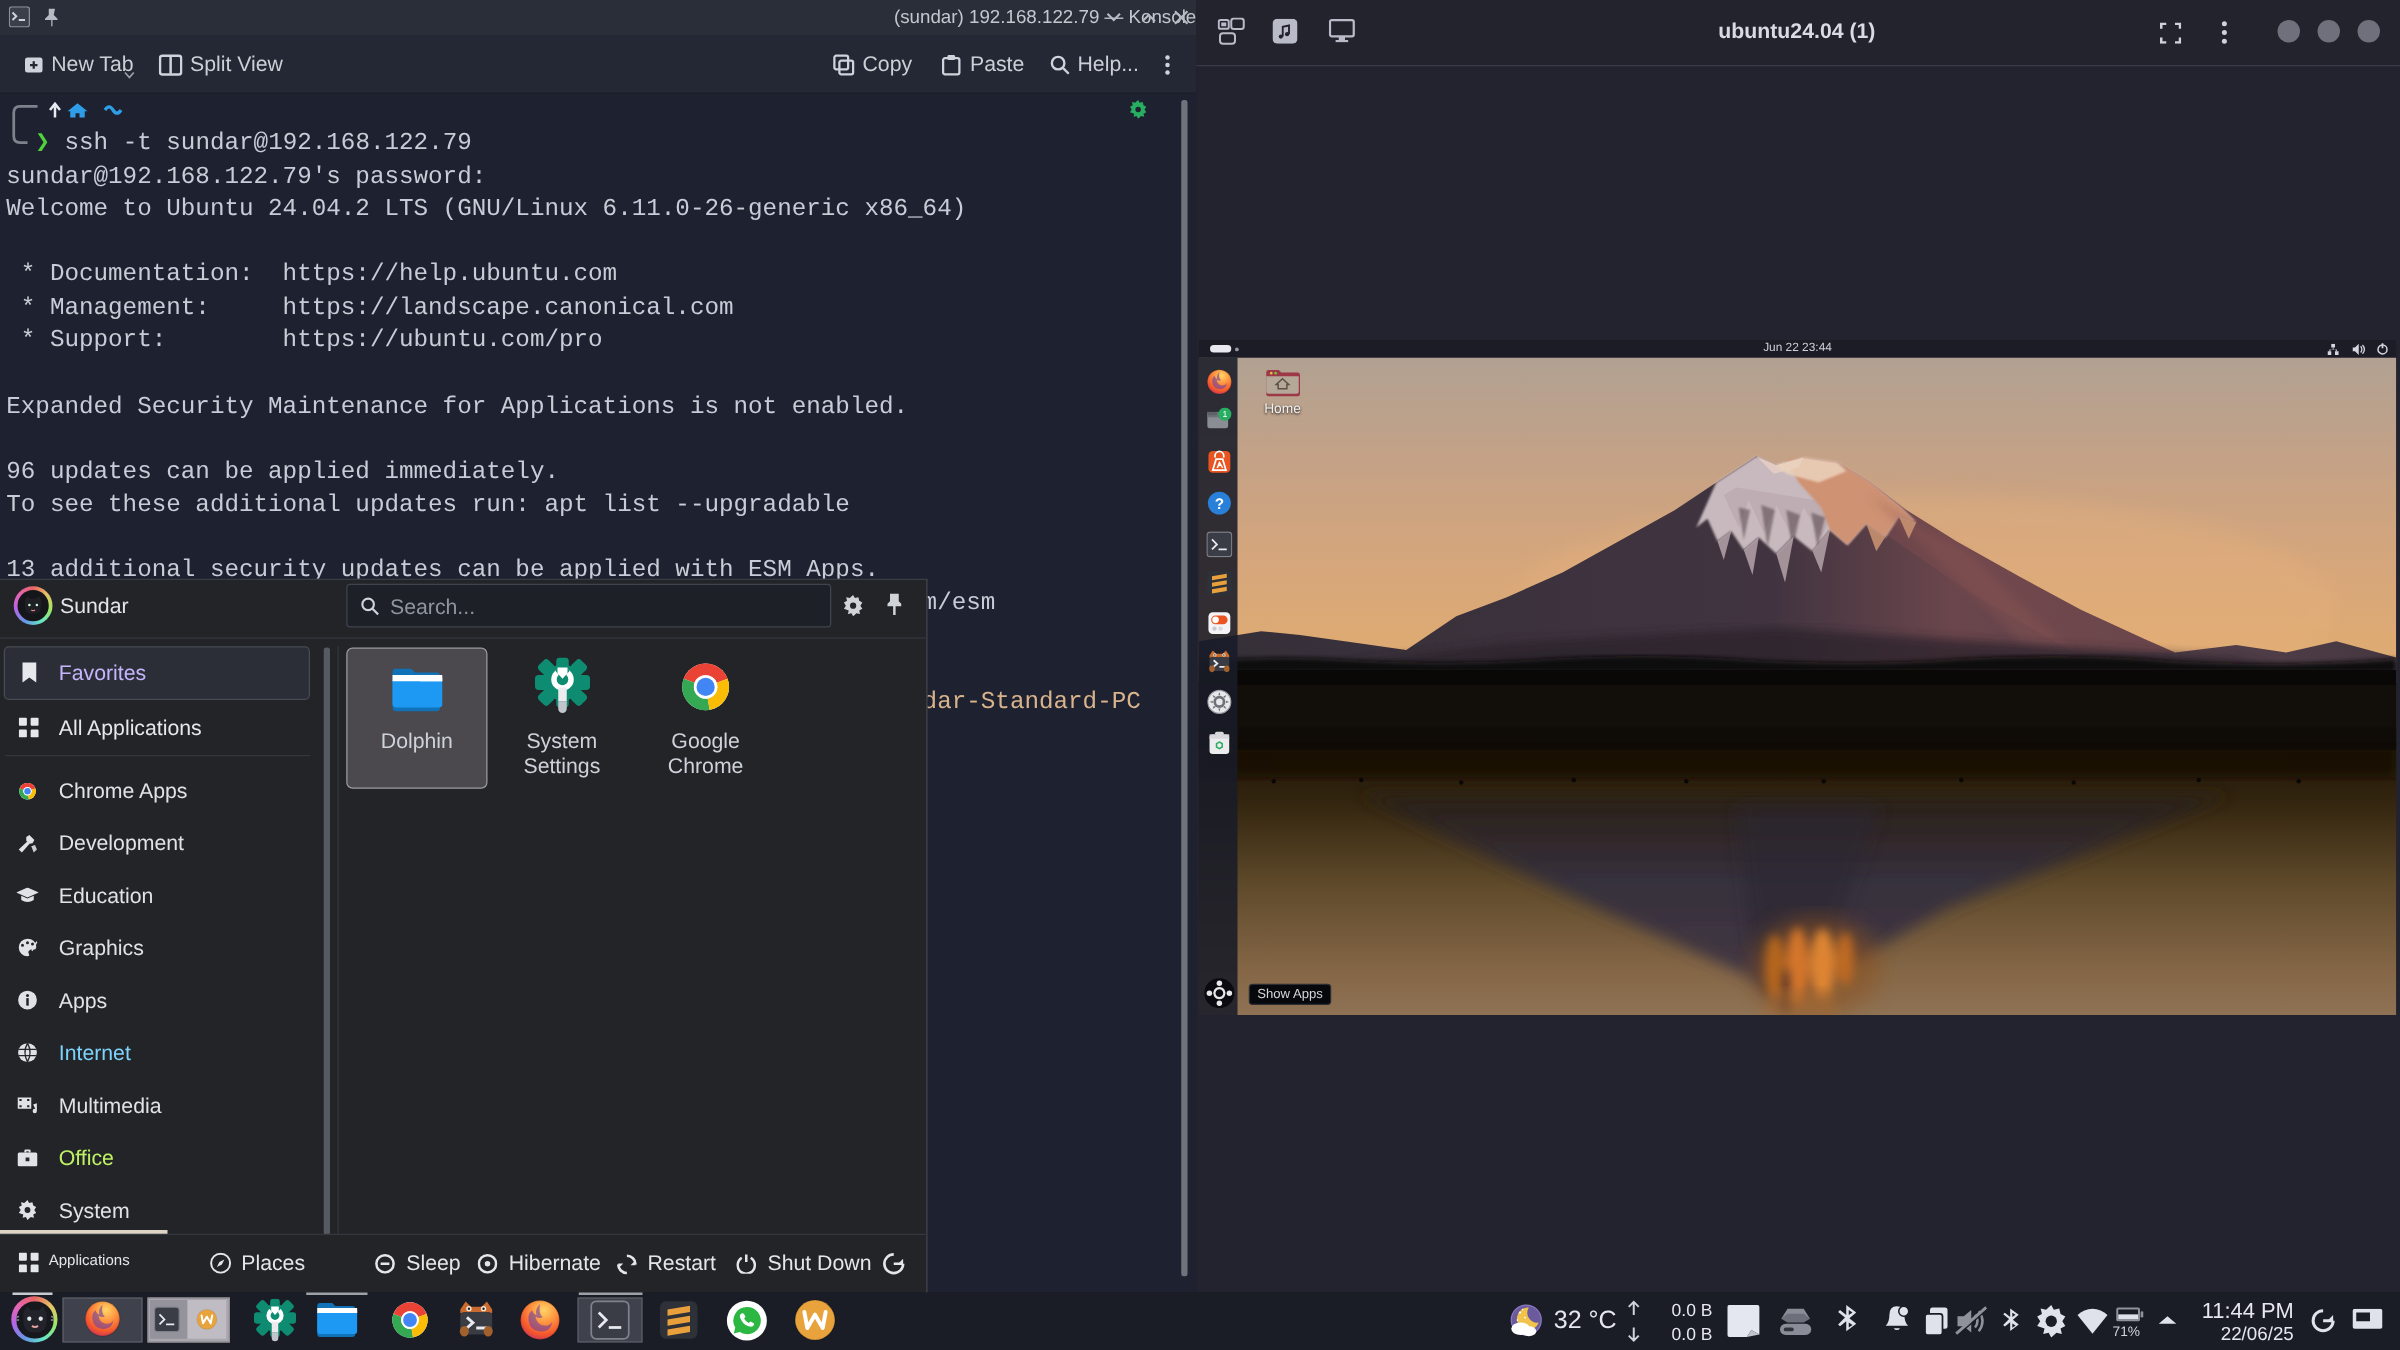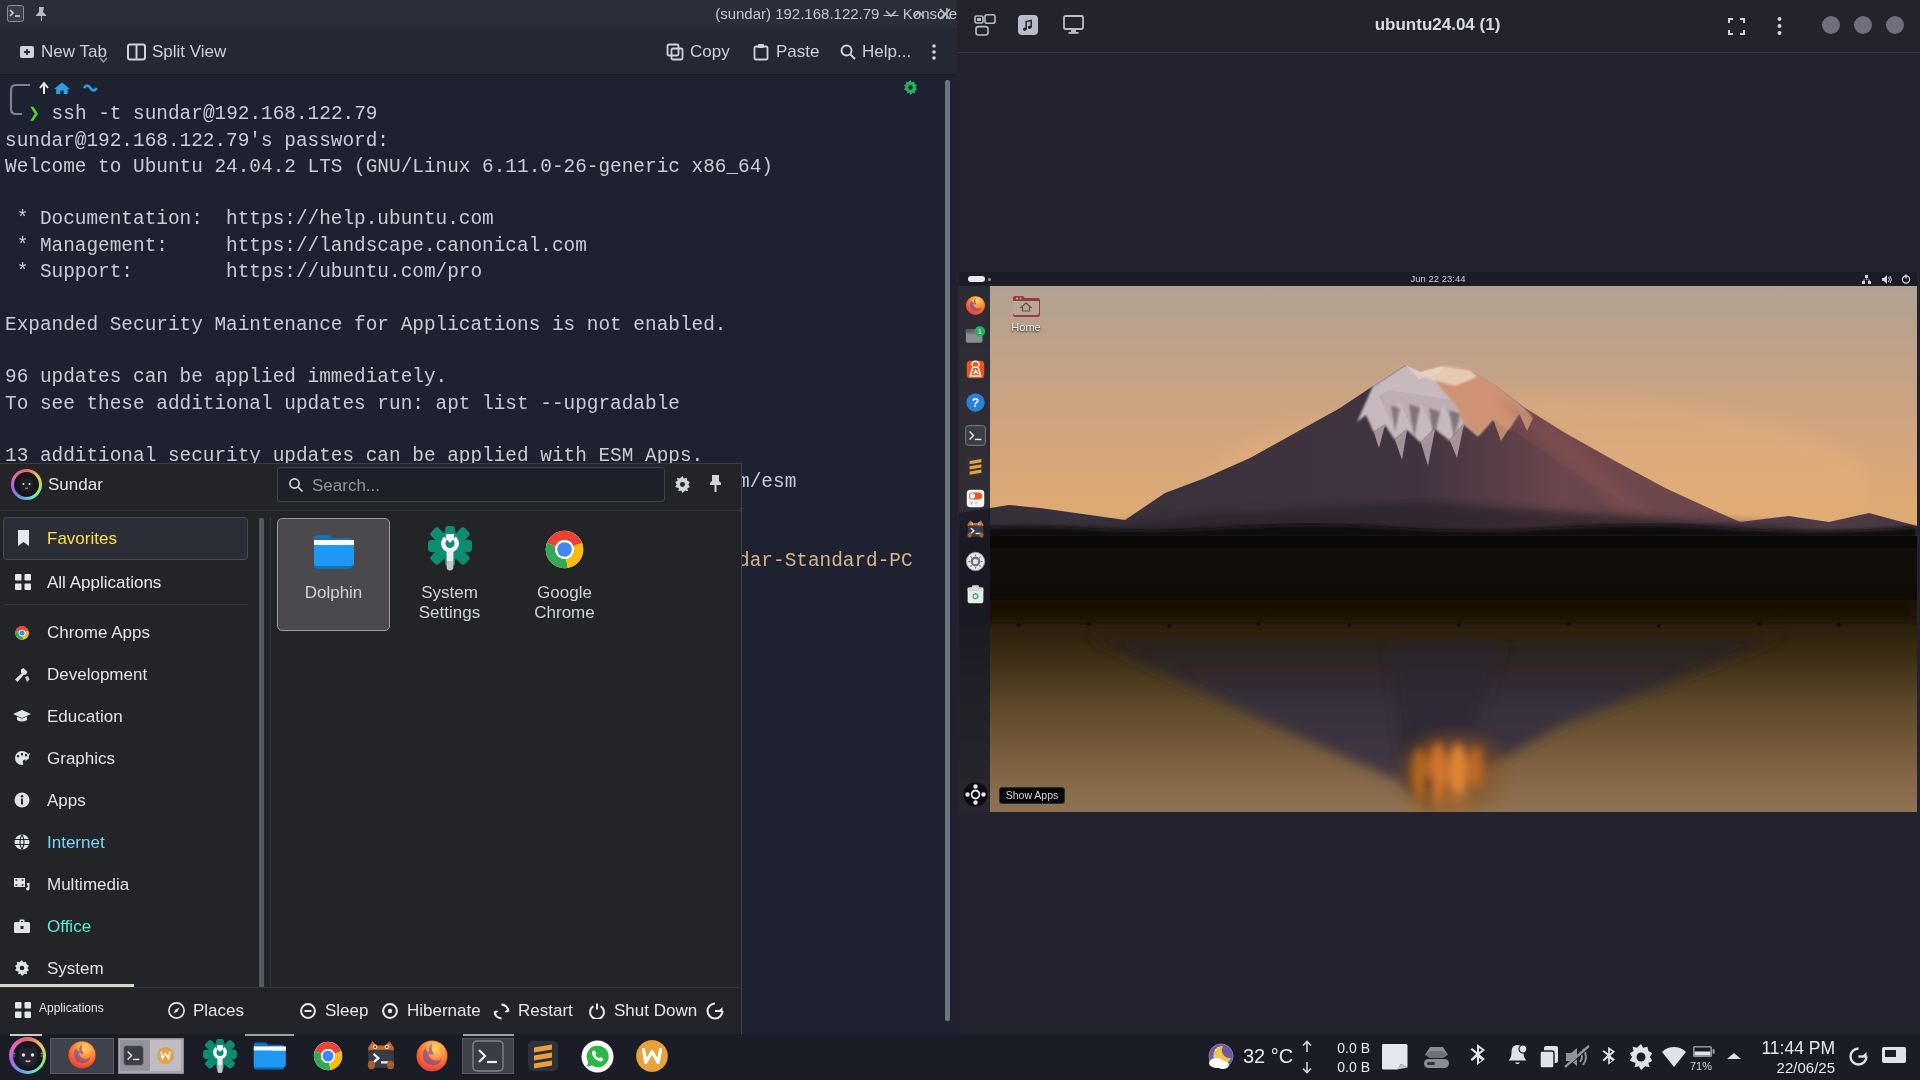--- a/index.html
+++ b/index.html
@@ -128,21 +128,21 @@
     <circle cx="7.5" cy="7.5" r="2.2" fill="#25262c"></circle>
   </svg>
 <svg class="abs" style="left:707px;top:474px" width="17" height="19" viewBox="0 0 17 19">
     <path d="M5 1h7v6l2 2v2h-4.5v7h-2v-7H3V9l2-2z" fill="#d0d4d9"></path>
   </svg>
 <div class="abs" style="left:0px;top:510px;width:741px;height:1px;background:#33363d"></div>
 <div class="abs" style="left:3px;top:517px;width:245px;height:43px;border-radius:4px;background:#2b2e36;border:1px solid #474b53"></div>
 <svg class="abs" style="left:16px;top:529px" width="15" height="18" viewBox="0 0 15 18">
     <path d="M2 1h11v16l-5.5-4L2 17z" fill="#e6e8eb"></path>
   </svg>
-<div class="abs" style="left:47px;top:529px;font-size:17px;color:#fde047">Favorites</div>
+<div class="abs" style="left:47px;top:529px;font-size:17px;color:#c4b5fd">Favorites</div>
 <svg class="abs" style="left:15px;top:574px" width="16" height="16" viewBox="0 0 16 16">
     <rect x="0" y="0" width="6.5" height="6.5" rx="1" fill="#e6e8eb"></rect>
     <rect x="9.5" y="0" width="6.5" height="6.5" rx="1" fill="#e6e8eb"></rect>
     <rect x="0" y="9.5" width="6.5" height="6.5" rx="1" fill="#e6e8eb"></rect>
     <rect x="9.5" y="9.5" width="6.5" height="6.5" rx="1" fill="#e6e8eb"></rect>
   </svg>
 <div class="abs" style="left:47px;top:573px;font-size:17px;color:#e6e8eb">All Applications</div>
 <div class="abs" style="left:4px;top:604px;width:244px;height:1px;background:#33363d"></div>
 <div id="sideitems">
 <svg class="abs" style="left:14px;top:625px" width="16" height="16" viewBox="0 0 48 48">
@@ -179,21 +179,21 @@
 <svg class="abs" style="left:14px;top:877px" width="16" height="15" viewBox="0 0 16 15" fill="#dfe2e6">
       <path d="M0 1h11v9H0z M1.5 2.2h1.8v1.6H1.5z M1.5 7.2h1.8v1.6H1.5z M7.7 2.2h1.8v1.6H7.7z M7.7 7.2h1.8v1.6H7.7z" fill-rule="evenodd"></path>
       <path d="M12.5 6.5l3-1v6.2q0 1.8-1.7 1.8t-1.7-1.8 1.7-1.8q.2 0 .4 0z"></path>
     </svg>
 <div class="abs" style="left:47px;top:875px;font-size:17px;color:#dfe2e6">Multimedia</div>
 <svg class="abs" style="left:14px;top:919px" width="16" height="15" viewBox="0 0 16 15" fill="#dfe2e6">
       <rect x="0" y="3" width="16" height="11" rx="1.5"></rect>
       <path d="M5.5 3V1.5q0-1 1-1h3q1 0 1 1V3h-1.6V2H7.1v1z"></path>
       <rect x="6.5" y="7" width="3" height="3" fill="#25262c"></rect>
     </svg>
-<div class="abs" style="left:47px;top:917px;font-size:17px;color:#5eead4">Office</div>
+<div class="abs" style="left:47px;top:917px;font-size:17px;color:#bef264">Office</div>
 <svg class="abs" style="left:14px;top:960px" width="16" height="16" viewBox="0 0 15 15">
       <path d="M7.5 0l1.2 2.2 2.5-.6.6 2.5L14 5.3 12.6 7.5 14 9.7l-2.2 1.2.6 2.5-2.5-.6L7.5 15 6.3 12.8l-2.5.6.6-2.5L1 9.7 2.4 7.5 1 5.3l2.2-1.2-.6-2.5 2.5.6z" fill="#dfe2e6"></path>
       <circle cx="7.5" cy="7.5" r="2.2" fill="#25262c"></circle>
     </svg>
 <div class="abs" style="left:47px;top:959px;font-size:17px;color:#dfe2e6">System</div>
 </div>
 <div class="abs" style="left:258.5px;top:518px;width:5px;height:470px;background:#565a62;border-radius:2px"></div>
 <div class="abs" style="left:269.5px;top:517px;width:1px;height:471px;background:#33363d"></div>
 <div class="abs" style="left:277px;top:518px;width:113px;height:113px;border-radius:5px;background:#4b484e;border:1.5px solid #9b9ba2"></div>
 <svg class="abs" style="left:312px;top:532px" width="42" height="40" viewBox="0 0 42 40">

